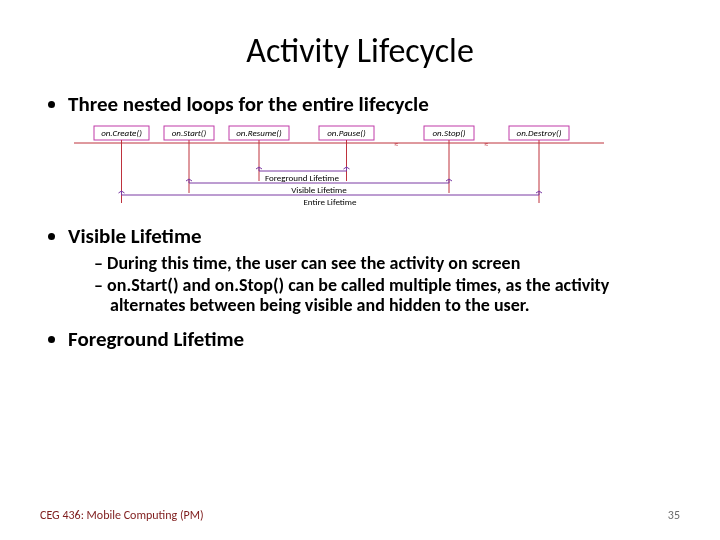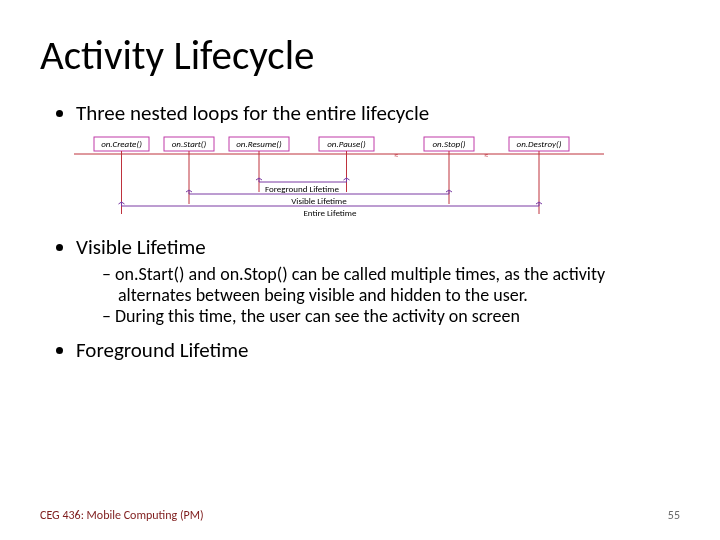--- a/index.html
+++ b/index.html
@@ -13,29 +13,30 @@
     position: relative;
   }
   .slide {
     width: 720px;
     height: 540px;
     position: relative;
     box-sizing: border-box;
     padding: 20px 40px 0 40px;
   }
   .title {
-    text-align: left;
-    font-size: 41px;
+    text-align: center;
+    font-size: 34px;
     font-weight: 400;
     margin: 10px 0 20px 0;
   }
   ul.top {
     list-style: disc;
     padding-left: 28px;
-    margin: 8px;
+    margin: 0;
+    font-weight: bold;
   }
   ul.top > li {
     font-size: 21px;
     margin-bottom: 6px;
   }
   ul.sub {
     list-style: none;
     padding-left: 26px;
     margin: 4px 0 10px 0;
   }
@@ -138,25 +139,25 @@
         <polyline points="462,70 465,68 468,70"></polyline>
       </g>
       <text x="256" y="82" text-anchor="middle" font-size="9" fill="#000">Entire Lifetime</text>
     </svg>
   </div>
 
   <ul class="top">
     <li>
       <span>Visible Lifetime</span>
       <ul class="sub">
+        <li>During this time, the user can see the activity on screen</li>
         <li>on.Start() and on.Stop() can be called multiple times, as the activity alternates between being visible and hidden to the user.</li>
-        <li>During this time, the user can see the activity on screen</li>
       </ul>
     </li>
     <li>
       <span>Foreground Lifetime</span>
     </li>
   </ul>
 
   <div class="footer-left">CEG 436: Mobile Computing (PM)</div>
-  <div class="footer-right">55</div>
+  <div class="footer-right">35</div>
 
 </div>
 
 </body></html>

